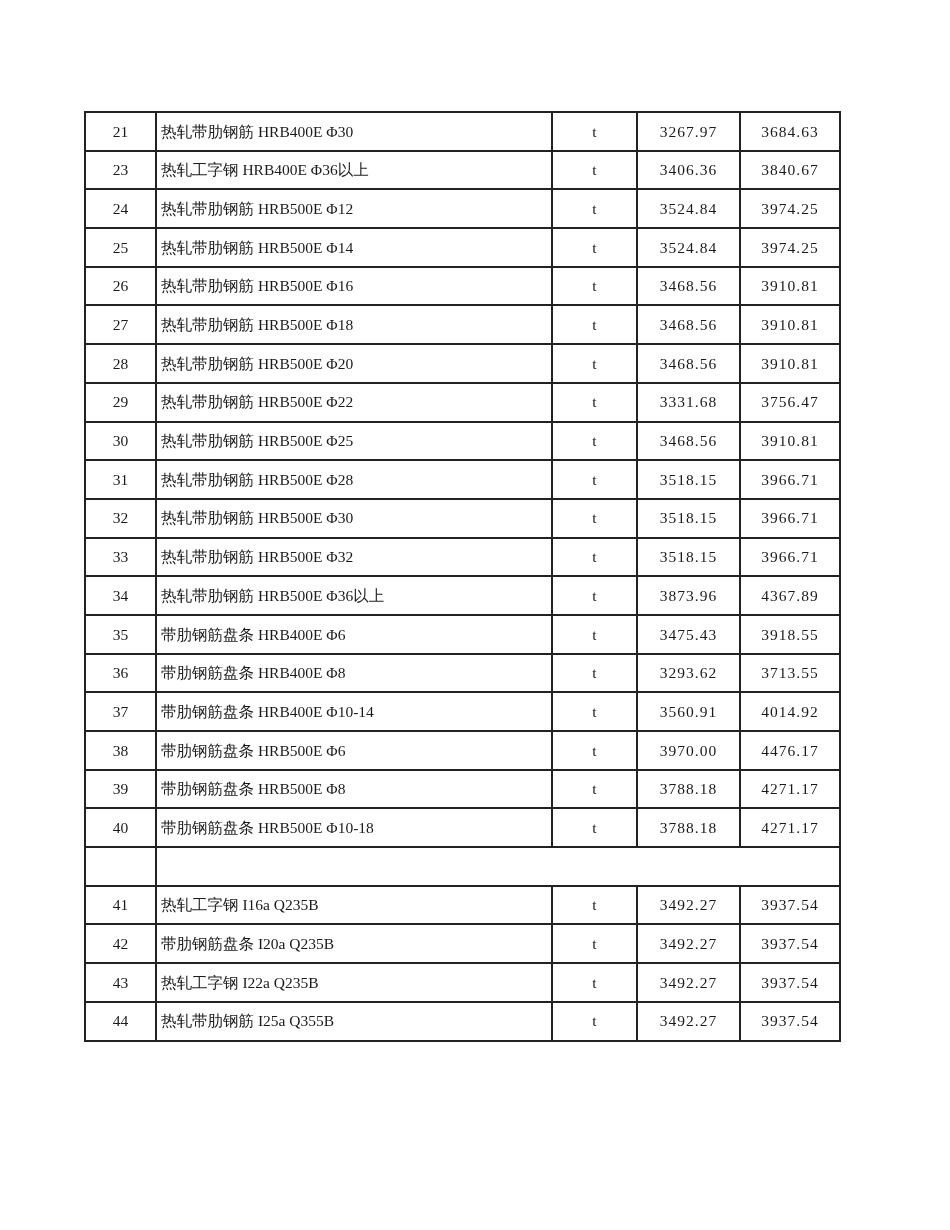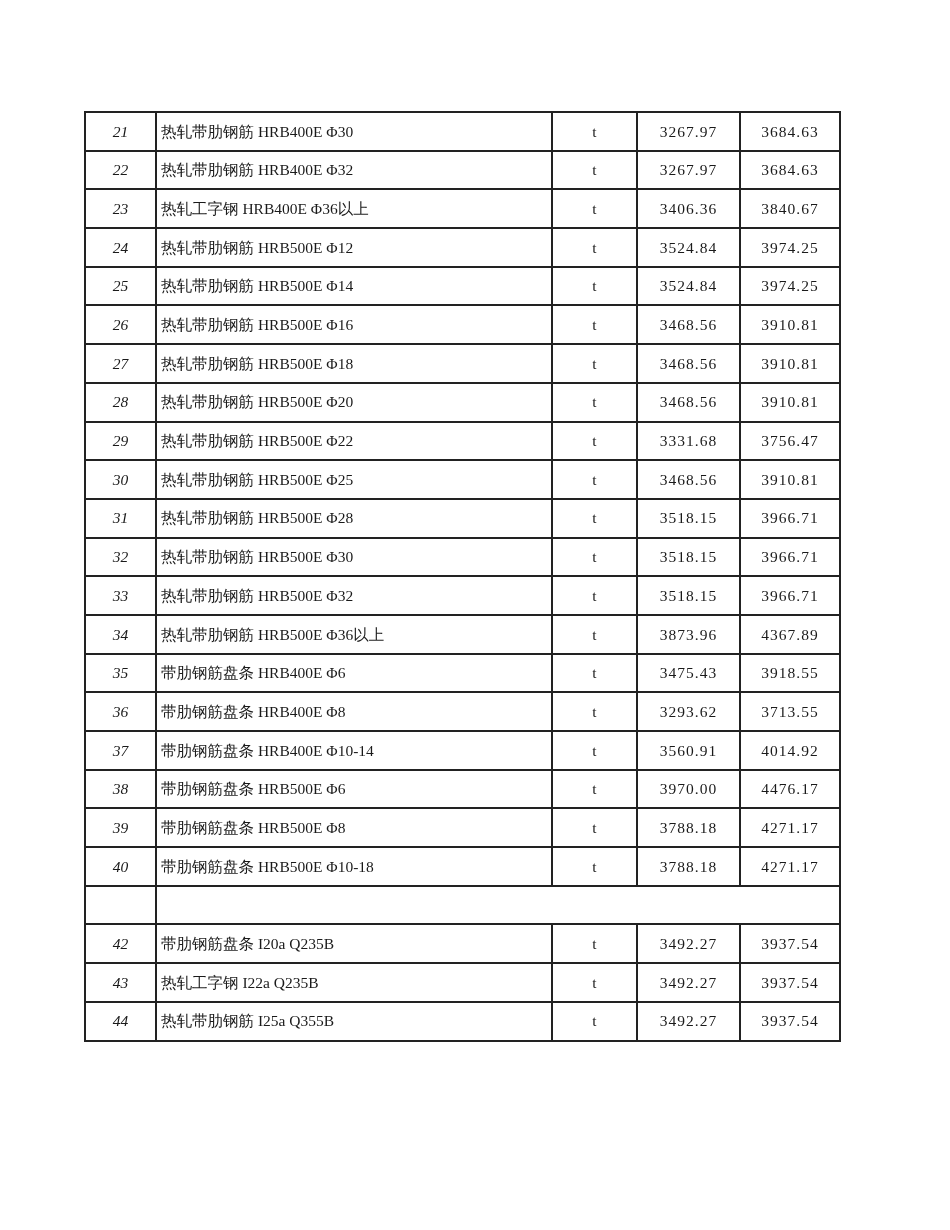--- a/index.html
+++ b/index.html
@@ -31,21 +31,21 @@
   .price-table td {
     border: 2px solid #222222;
     height: 36.7px;           
     padding: 0;
     font-size: 15.5px;
     line-height: 1;
     vertical-align: middle;
     white-space: nowrap;
     overflow: hidden;
   }
-  .price-table td.c-no    { text-align: center; font-style: italic; }
+  .price-table td.c-no    { text-align: center; }
   .price-table td.c-name  { text-align: left; padding-left: 4px; }
   .price-table td.c-unit  { text-align: center; }
   .price-table td.c-price { text-align: center; letter-spacing: 1px; }
   .price-table td.c-merged { border-left: 2px solid #222222; }
 </style>
 </head>
 <body>
 
 <div class="page">
   <table class="price-table">
@@ -58,27 +58,20 @@
     </colgroup>
     <tbody>
         <tr>
           <td class="c-no">21</td>
           <td class="c-name">热轧带肋钢筋 HRB400E Φ30</td>
           <td class="c-unit">t</td>
           <td class="c-price">3267.97</td>
           <td class="c-price">3684.63</td>
         </tr>
         <tr>
-          <td class="c-no">22</td>
-          <td class="c-name">热轧带肋钢筋 HRB400E Φ32</td>
-          <td class="c-unit">t</td>
-          <td class="c-price">3267.97</td>
-          <td class="c-price">3684.63</td>
-        </tr>
-        <tr>
           <td class="c-no">23</td>
           <td class="c-name">热轧工字钢 HRB400E Φ36以上</td>
           <td class="c-unit">t</td>
           <td class="c-price">3406.36</td>
           <td class="c-price">3840.67</td>
         </tr>
         <tr>
           <td class="c-no">24</td>
           <td class="c-name">热轧带肋钢筋 HRB500E Φ12</td>
           <td class="c-unit">t</td>
@@ -193,20 +186,27 @@
         <tr>
           <td class="c-no">40</td>
           <td class="c-name">带肋钢筋盘条 HRB500E Φ10-18</td>
           <td class="c-unit">t</td>
           <td class="c-price">3788.18</td>
           <td class="c-price">4271.17</td>
         </tr>
         <tr>
           <td class="c-no"></td>
           <td class="c-merged" colspan="4"></td>
+        </tr>
+        <tr>
+          <td class="c-no">41</td>
+          <td class="c-name">热轧工字钢 I16a Q235B</td>
+          <td class="c-unit">t</td>
+          <td class="c-price">3492.27</td>
+          <td class="c-price">3937.54</td>
         </tr>
         <tr>
           <td class="c-no">42</td>
           <td class="c-name">带肋钢筋盘条 I20a Q235B</td>
           <td class="c-unit">t</td>
           <td class="c-price">3492.27</td>
           <td class="c-price">3937.54</td>
         </tr>
         <tr>
           <td class="c-no">43</td>

